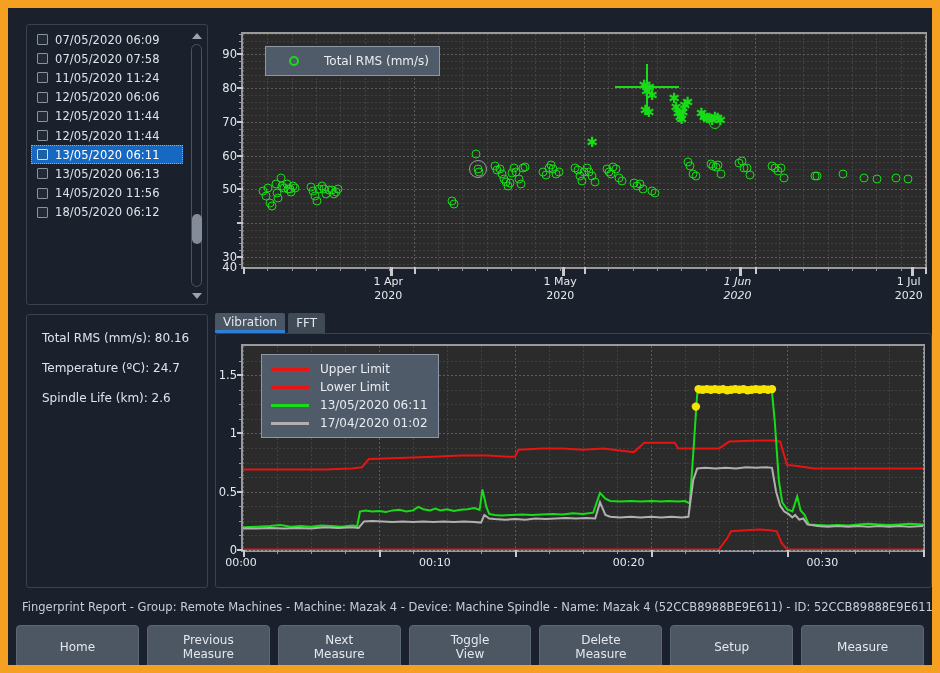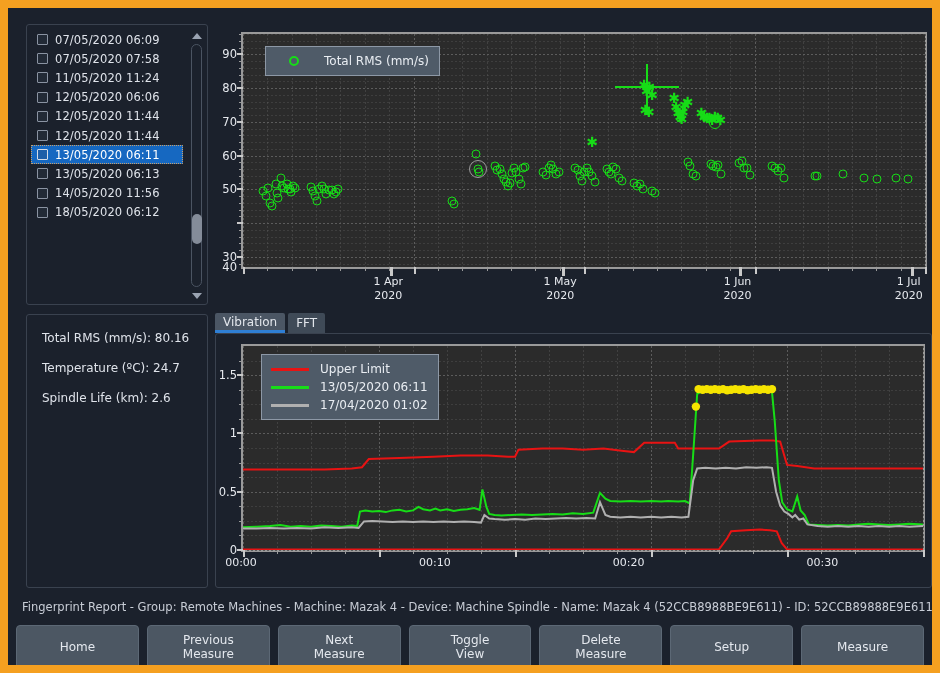--- a/index.html
+++ b/index.html
@@ -607,21 +607,21 @@
         </div>
       </div>
   <div class="xtick-label" style="left: 173.312px; top: 251px;">
         <div>1 Apr</div>
         <div>2020</div>
       </div>
       <div class="xtick-label" style="left: 345.176px; top: 251px;">
         <div>1 May</div>
         <div>2020</div>
       </div>
-      <div class="xtick-label" style="left: 522.496px; top: 251px;">
+      <div class="xtick-label" style="left: 522.496px; top: 251px; font-style: italic;">
         <div>1 Jun</div>
         <div>2020</div>
       </div>
       <div class="xtick-label" style="left: 693.678px; top: 251px;">
         <div>1 Jul</div>
         <div>2020</div>
       </div>
     </div>
 
   <div id="tab-strip">
@@ -733,20 +733,26 @@
         </svg>
         <div class="legend-box" style="left: 18px; top: 8px;">
           <div class="legend-row">
             <div class="lg-swatch">
               <div class="lg-line" style="background: rgb(232, 19, 19);"></div>
             </div>
             <div class="lg-text">Upper Limit</div>
           </div>
           <div class="legend-row">
             <div class="lg-swatch">
+              <div class="lg-line" style="background: rgb(232, 19, 19);"></div>
+            </div>
+            <div class="lg-text">Lower Limit</div>
+          </div>
+          <div class="legend-row">
+            <div class="lg-swatch">
               <div class="lg-line" style="background: rgb(23, 220, 23);"></div>
             </div>
             <div class="lg-text">13/05/2020 06:11</div>
           </div>
           <div class="legend-row">
             <div class="lg-swatch">
               <div class="lg-line" style="background: rgb(176, 176, 176);"></div>
             </div>
             <div class="lg-text">17/04/2020 01:02</div>
           </div>

